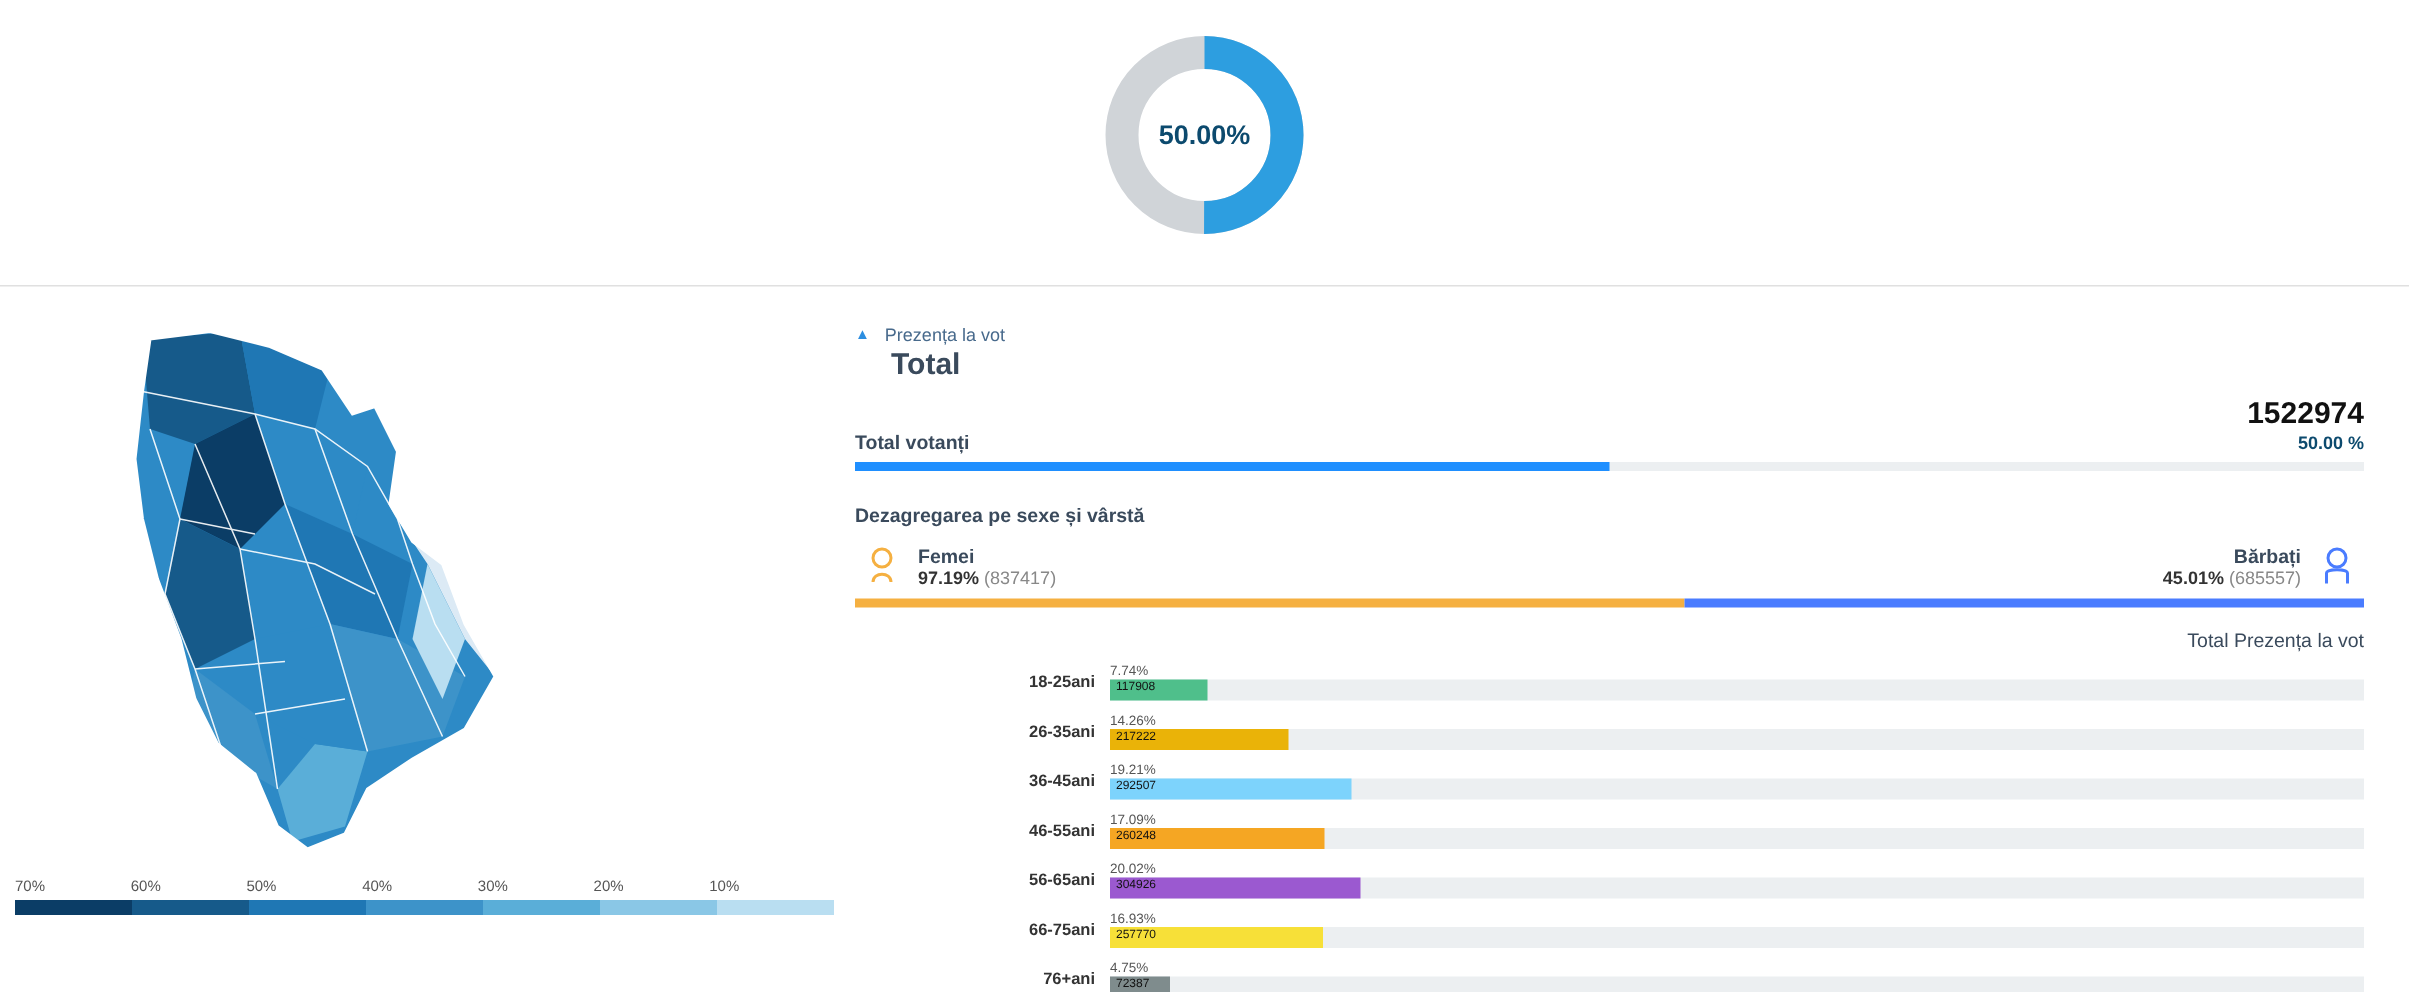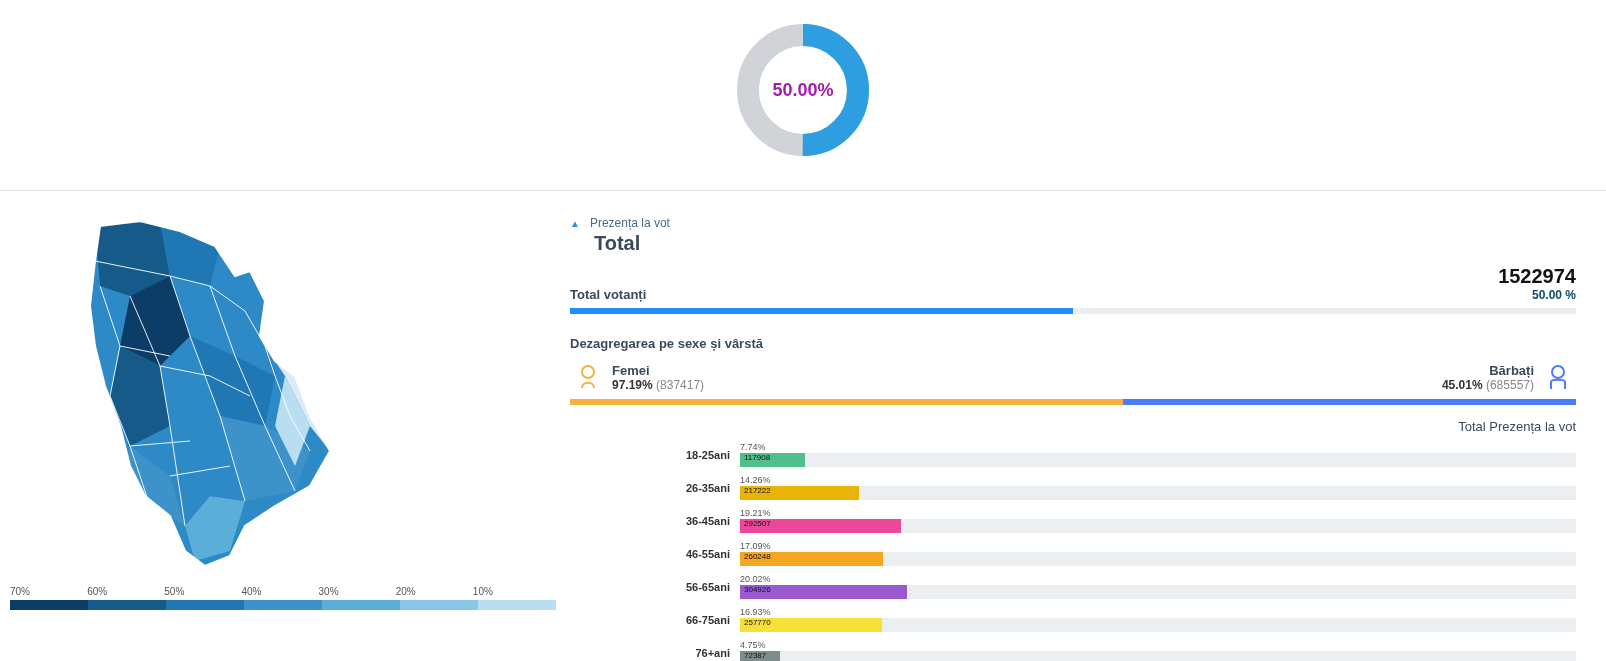--- a/index.html
+++ b/index.html
@@ -14,21 +14,21 @@
   .donut-wrap {
     width: 100%;
     display: flex;
     justify-content: center;
     padding: 15px 0 15px 0;
   }
   .donut-rel { position: relative; width: 150px; height: 150px; }
   .donut-label {
     position: absolute; inset: 0;
     display: flex; align-items: center; justify-content: center;
-    font-weight: bold; font-size: 18px; color: #a21caf;
+    font-weight: bold; font-size: 18px; color: #0c4a6e;
   }
 
   .divider { width: 100%; height: 1px; background: #e0e0e0; margin-top: 10px; }
 
   .main {
     display: flex;
     padding: 25px 30px 10px 10px;
     gap: 20px;
     align-items: flex-start;
   }
@@ -278,21 +278,21 @@
                 <span class="age-bar-val">217222</span>
               </div>
             </div>
           </div>
         </div>
         <div class="age-row">
           <div class="age-label">36-45ani</div>
           <div class="age-track">
             <div class="age-pct">19.21%</div>
             <div class="age-bar-bg">
-              <div class="age-bar-fill" style="width:19.21%;background:#ec4899">
+              <div class="age-bar-fill" style="width:19.21%;background:#7dd3fc">
                 <span class="age-bar-val">292507</span>
               </div>
             </div>
           </div>
         </div>
         <div class="age-row">
           <div class="age-label">46-55ani</div>
           <div class="age-track">
             <div class="age-pct">17.09%</div>
             <div class="age-bar-bg">

